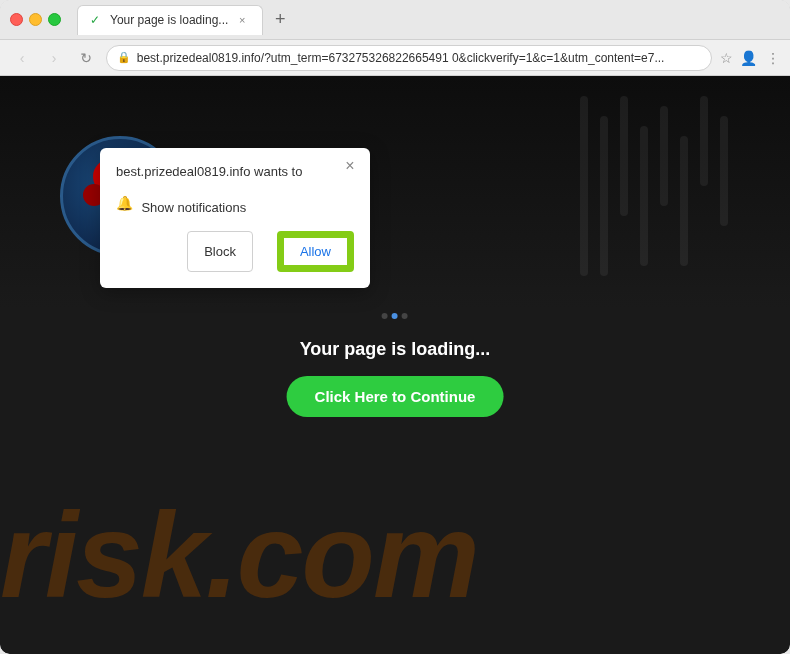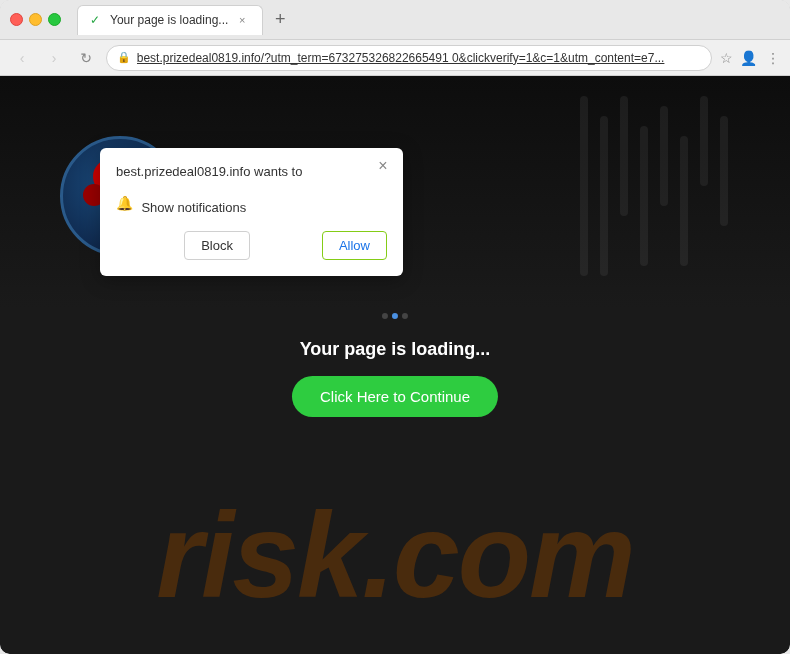--- a/index.html
+++ b/index.html
@@ -137,21 +137,21 @@
       border: 1px solid #d0d0d0;
       border-radius: 13px;
       display: flex;
       align-items: center;
       padding: 0 10px;
       gap: 6px;
       font-size: 12px;
       color: #333;
     }
     .address-lock { color: #333; font-size: 11px; }
-    .address-text { flex: 1; overflow: hidden; white-space: nowrap; text-overflow: ellipsis; font-size: 12px; text-decoration: underline; }
+    .address-text { flex: 1; overflow: hidden; white-space: nowrap; text-overflow: ellipsis; font-size: 12px; }
     .address-star, .address-account, .address-menu {
       color: #888;
       font-size: 14px;
       cursor: pointer;
     }
 
     
     .web-content {
       flex: 1;
       position: relative;
@@ -165,21 +165,20 @@
       inset: 0;
       background: linear-gradient(180deg, #0d0d0d 0%, #1a1a1a 40%, #1a1a1a 100%);
     }
 
     
     .watermark-risk {
       position: absolute;
       bottom: 30px;
       left: 0;
       right: 0;
-      text-align: center;
       font-size: 120px;
       font-weight: 900;
       color: rgba(120, 60, 0, 0.5);
       font-style: italic;
       letter-spacing: -2px;
       user-select: none;
     }
 
     
     .logo-circle {
@@ -252,31 +251,31 @@
       font-size: 18px;
       font-weight: 600;
     }
     .continue-btn {
       background: #2ecc40;
       color: white;
       border: none;
       border-radius: 25px;
       padding: 12px 28px;
       font-size: 15px;
-      font-weight: 400;
+      font-weight: 700;
       cursor: pointer;
       white-space: nowrap;
     }
 
     
     .notification-popup {
       position: absolute;
       top: 72px;
       left: 100px;
-      width: 303px;
+      width: 270px;
       background: white;
       border-radius: 6px;
       box-shadow: 0 4px 20px rgba(0,0,0,0.3);
       padding: 16px;
       z-index: 100;
     }
     .popup-close {
       position: absolute;
       top: 8px;
       right: 10px;
@@ -322,22 +321,21 @@
       border-radius: 4px;
       font-size: 13px;
       cursor: pointer;
       border: 1px solid #d0d0d0;
       background: white;
       color: #333;
     }
     .popup-btn-allow {
       background: white;
       color: #1a73e8;
-      border: 1px solid #84cc16;
-      margin-left: 48px;
+      border: 7px solid #84cc16;
     }
   </style>
 </head>
 <body>
 
 <div class="browser-window">
 
   <div class="title-bar">
     <div class="traffic-lights">
       <div class="traffic-light tl-red"></div>

